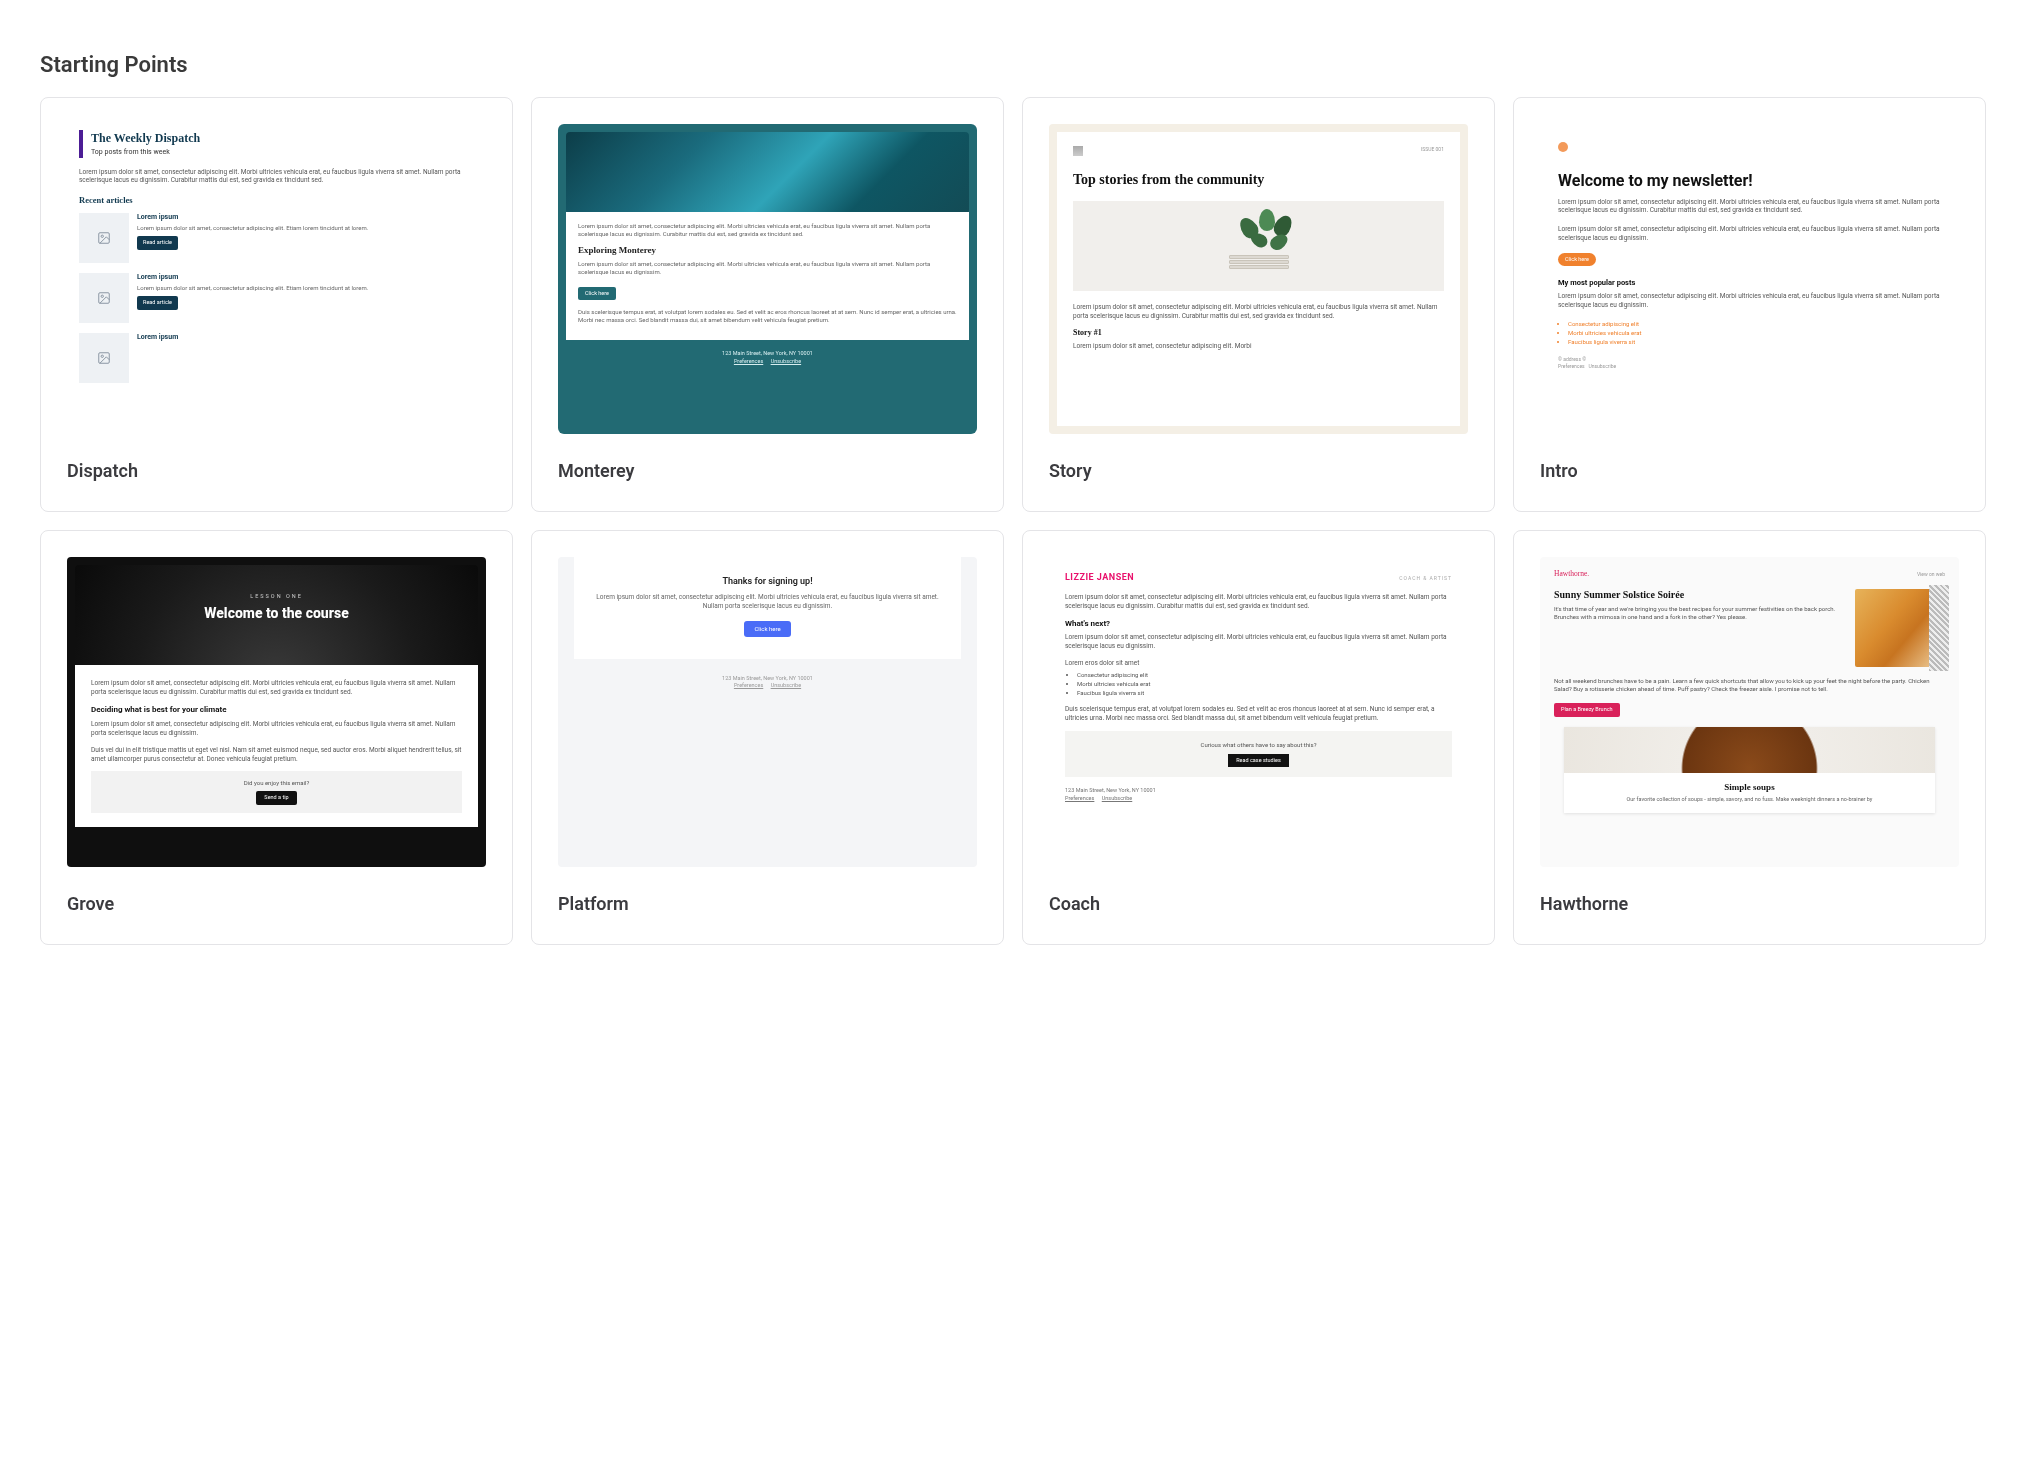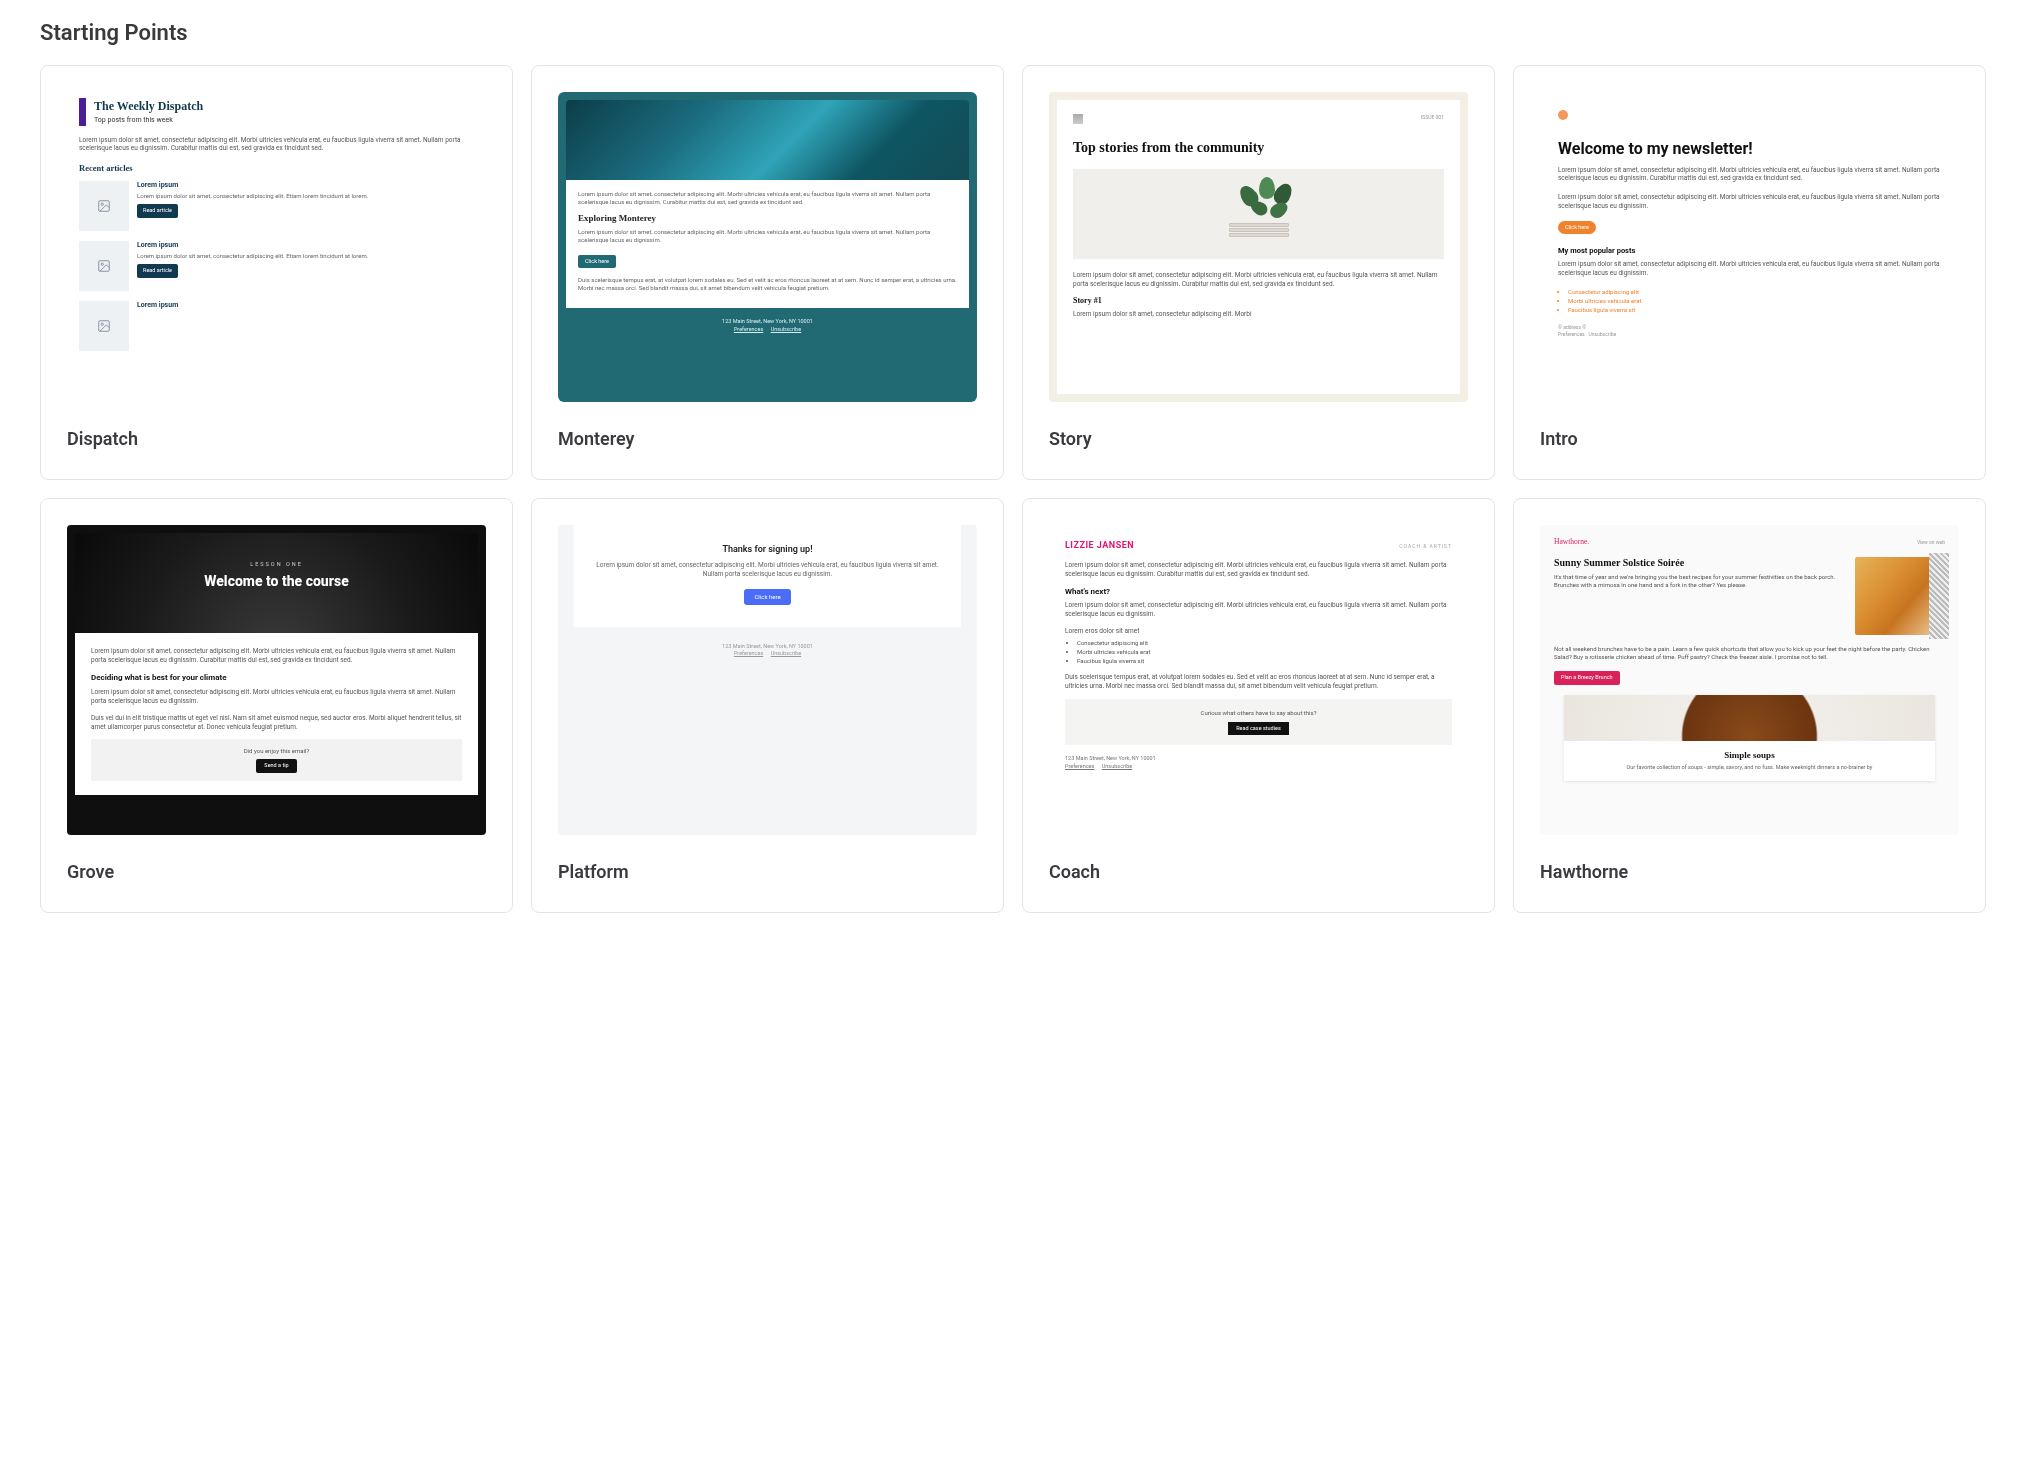--- a/index.html
+++ b/index.html
@@ -7,20 +7,21 @@
     font-family: -apple-system, BlinkMacSystemFont, "Segoe UI", Roboto, Helvetica, Arial, sans-serif;
     background: #fff;
     padding: 20px 40px 40px 40px;
     color: #222;
   }
   .section-title {
     font-size: 22px;
     font-weight: 600;
     color: #3a3a3a;
     margin-bottom: 20px;
+    margin-top: 32px;
   }
   .grid {
     display: grid;
     grid-template-columns: repeat(4, 1fr);
     gap: 18px;
   }
   .card {
     border: 1px solid #e4e4e7;
     border-radius: 8px;
     padding: 26px 26px 30px 26px;
@@ -41,21 +42,21 @@
     background: #fff;
   }
   .card-label {
     font-size: 18px;
     font-weight: 600;
     color: #3b3b3f;
   }
 
   
   .dispatch { background:#fff; padding: 0 12px; }
-  .dispatch .title-block { border-left: 7px solid #4c1d95; padding-left: 8px; margin:6px 0 10px; }
+  .dispatch .title-block { border-left: 4px solid #4c1d95; padding-left: 8px; margin:6px 0 10px; }
   .dispatch .title { font-family: Georgia, serif; font-size: 12px; font-weight: 700; color:#11394f; }
   .dispatch .subtitle { font-size: 7px; color:#333; margin-top:2px;}
   .dispatch .para { font-size: 6.5px; color:#555; margin-bottom:10px; }
   .dispatch .heading { font-family: Georgia, serif; font-size:8.5px; font-weight:700; color:#11394f; margin-bottom:6px;}
   .dispatch .item { display:flex; gap:8px; margin-bottom:10px; }
   .dispatch .thumb { width:50px; height:50px; background:#eef1f4; display:flex; align-items:center; justify-content:center; }
   .dispatch .thumb svg { width:14px; height:14px; stroke:#7f8c99; fill:none; stroke-width:1.5;}
   .dispatch .item-body { flex:1; }
   .dispatch .item-title { font-weight:700; font-size:7px; color:#11394f; }
   .dispatch .item-text { font-size:6px; color:#666; margin:2px 0 4px;}

